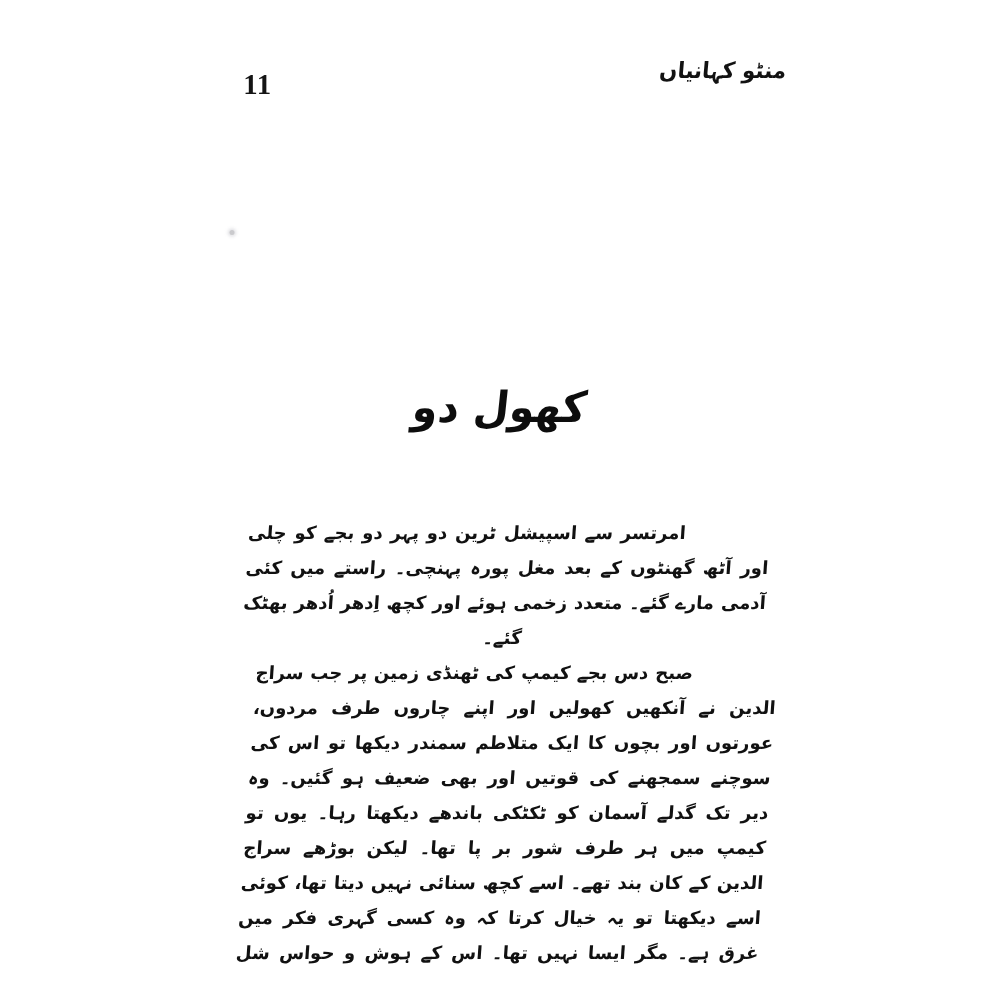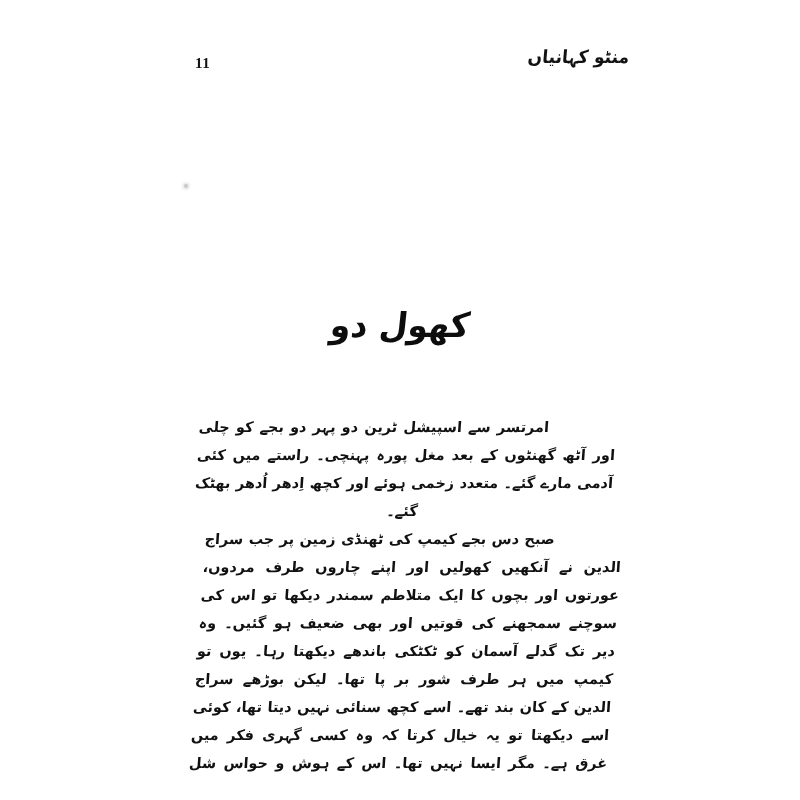--- a/index.html
+++ b/index.html
@@ -28,21 +28,21 @@
     right: 170px;
     height: 34px;
     display: flex;
     flex-direction: row;
     align-items: flex-start;
     justify-content: space-between;
   }
 
   .folio {
     font-family: "Liberation Serif", "DejaVu Serif", serif;
-    font-size: 15px;
+    font-size: 23px;
     font-weight: 700;
     letter-spacing: 0.5px;
     color: #141414;
     line-height: 1;
     padding-top: 12px;
     order: 2;
   }
 
   .book-title {
     order: 1;

